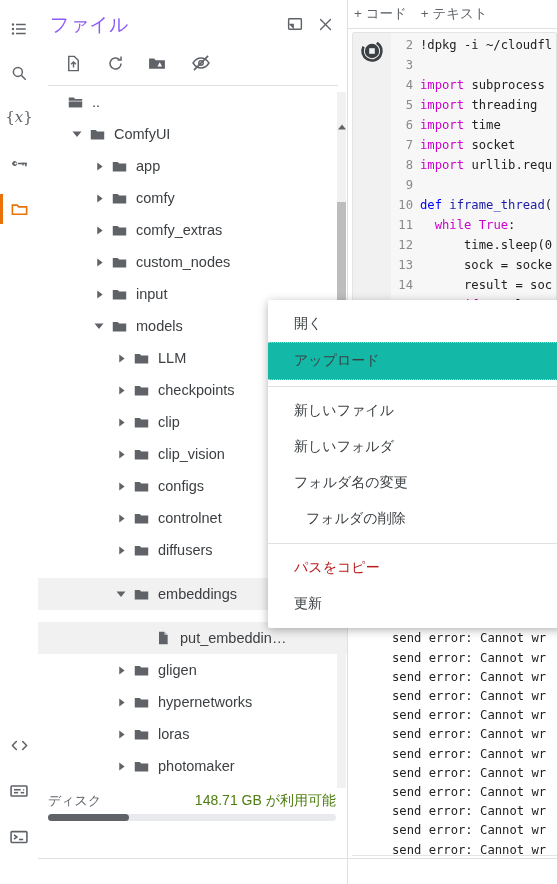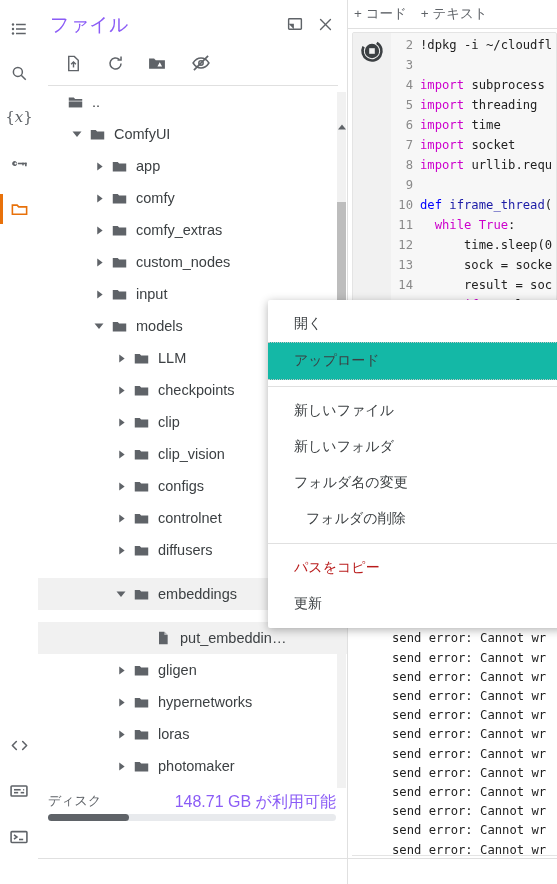--- a/index.html
+++ b/index.html
@@ -73,21 +73,21 @@
   .caret.empty { visibility: hidden; }
   .ficon { width: 22px; flex:0 0 22px; display:flex; align-items:center; justify-content:center; }
   .fname { margin-left: 6px; font-size: 14.5px; color:#3c4043; }
 
   
   .disk {
     position:absolute; left:0; bottom: 26px; width:310px; height:44px;
     background:#fff;
   }
   .disk-label { position:absolute; left:10px; top:4px; font-size:13px; color:#5f6368; }
-  .disk-avail { position:absolute; right:12px; top:4px; font-size:16px; color:#8b5cf6; }
+  .disk-avail { position:absolute; right:12px; top:4px; font-size:14px; color:#4d7c0f; }
   .disk-track {
     position:absolute; left:10px; top:26px; width:288px; height:7px;
     background:#e8eaed; border-radius:4px;
   }
   .disk-fill { height:7px; background:#5f6368; border-radius:4px; }
 
   .panel-scroll-v {
     position:absolute; right: 2px; top: 92px; width: 9px; height: 700px;
     background: #f1f1f1;
   }

